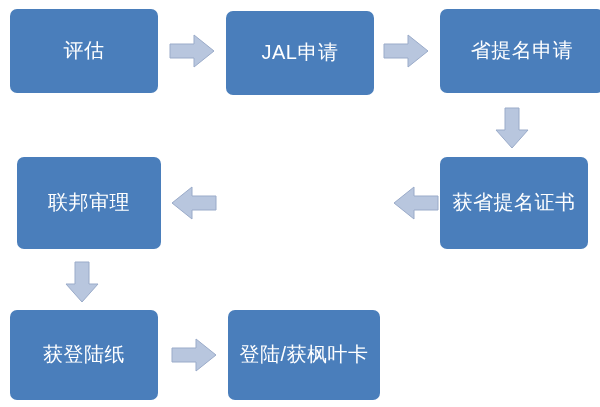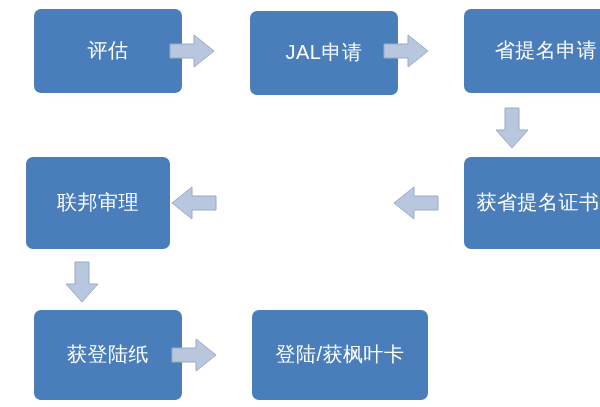--- a/index.html
+++ b/index.html
@@ -31,41 +31,40 @@
     color: #ffffff;
     display: flex;
     align-items: center;
     justify-content: center;
     text-align: center;
     line-height: 1.28;
     font-size: 20px;
     letter-spacing: 0.5px;
     padding: 2px 6px;
     font-weight: 400;
-    margin-left: 24px;
   }
 
   .node-label {
     display: block;
     white-space: pre-line;
   }
 
   
   .n-assess      { left: 10px;  top: 9px;   width: 148px; height: 84px; }
   .n-jal         { left: 226px; top: 11px;   width: 148px; height: 84px; }
   .n-pnp-apply   { left: 440px; top: 9px;   width: 164px; height: 84px; }
 
   
-  .n-fed-review  { left: 2px;  top: 157px; width: 144px; height: 92px; }
+  .n-fed-review  { left: 17px;  top: 157px; width: 144px; height: 92px; }
   .n-fed-apply   { left: 228px; top: 157px; width: 150px; height: 92px; }
   .n-pnp-cert    { left: 440px; top: 157px; width: 148px; height: 92px; }
 
   
   .n-landing     { left: 10px;  top: 310px; width: 148px; height: 90px; }
-  .n-pr-card     { left: 228px; top: 310px; width: 176px; height: 90px; }
+  .n-pr-card     { left: 228px; top: 310px; width: 152px; height: 90px; }
 
   
   .arrow {
     position: absolute;
   }
   .arrow svg { display: block; }
 
   .a-1  { left: 168px; top: 33px;  width: 48px; height: 36px; }
   .a-2  { left: 382px; top: 33px;  width: 48px; height: 36px; }
   .a-3  { left: 494px; top: 106px; width: 36px; height: 44px; }

